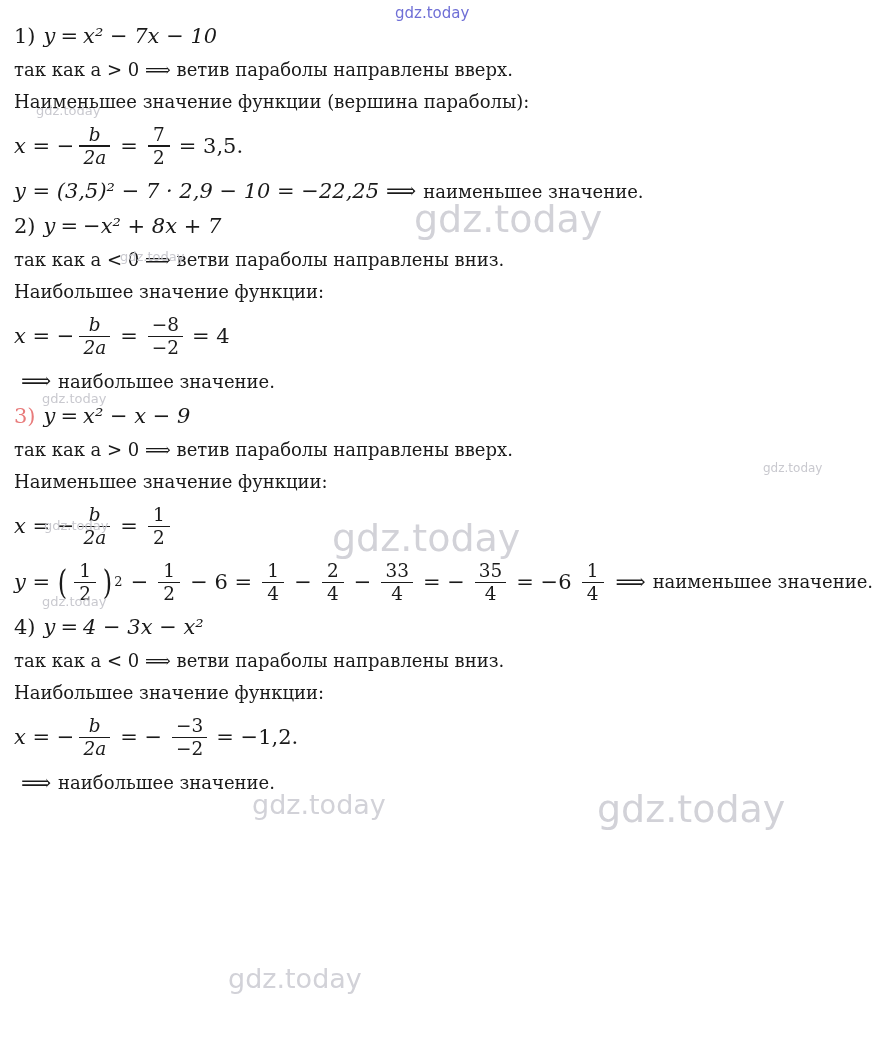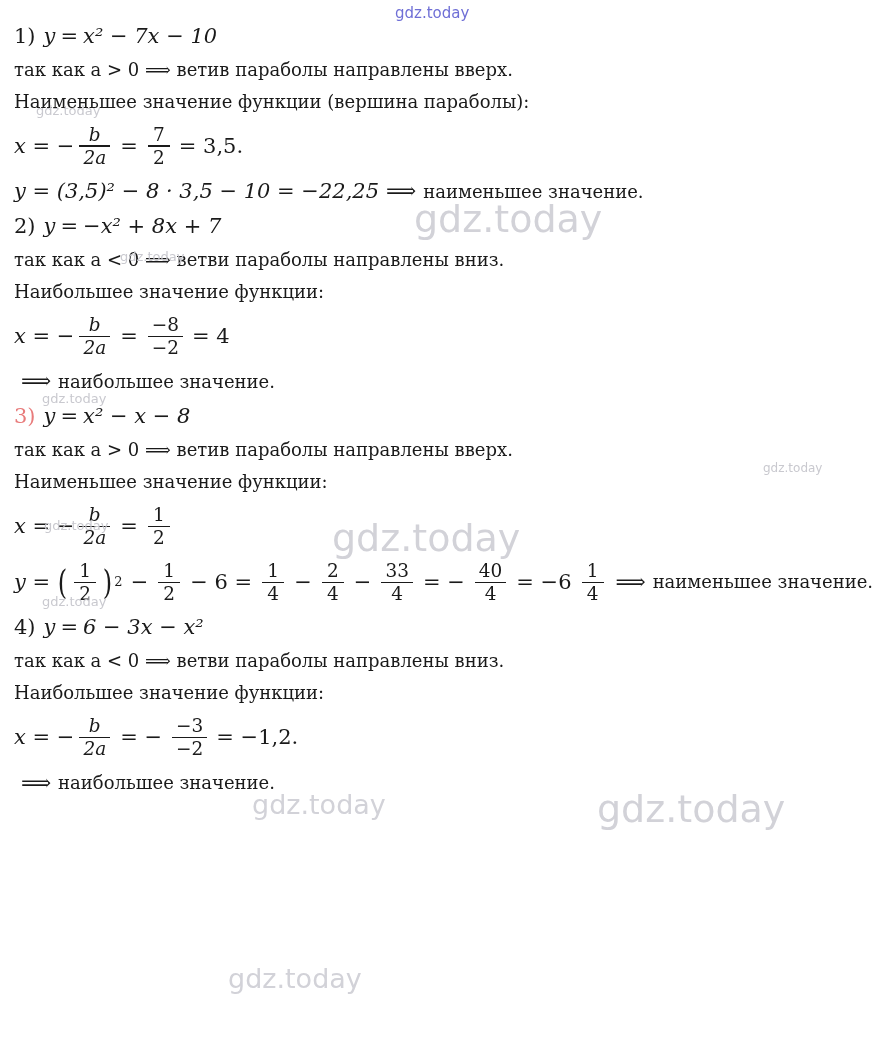--- a/index.html
+++ b/index.html
@@ -148,21 +148,21 @@
       <span class="op">=</span>
       <span class="frac">
         <span class="top">7</span>
         <span class="bar"></span>
         <span class="bot">2</span>
       </span>
       <span style="padding-left:4px;">= 3,5.</span>
     </div>
 
     <div class="line l-space">
-      <span class="it">y = (3,5)² − 8 · 3,5 − 10 = −22,25</span>
+      <span class="it">y = (3,5)² − 7 · 2,9 − 10 = −22,25</span>
       <span class="impl">⟹</span>
       <span class="txt">наименьшее значение.</span>
     </div>
 
     <div class="line l-space">
       <span>2)</span>
       <span class="it" style="padding-left:8px;">y</span>
       <span class="op">=</span>
       <span class="it">−x² + 8x + 7</span>
     </div>
@@ -193,21 +193,21 @@
 
     <div class="line l-space">
       <span class="impl">⟹</span>
       <span class="txt">наибольшее значение.</span>
     </div>
 
     <div class="line l-space">
       <span class="num-red">3)</span>
       <span class="it" style="padding-left:8px;">y</span>
       <span class="op">=</span>
-      <span class="it">x² − x − 8</span>
+      <span class="it">x² − x − 9</span>
     </div>
 
     <div class="line l-space">
       <span class="txt">так как a &gt; 0 ⟹ ветив параболы направлены вверх.</span>
     </div>
 
     <div class="line l-space">
       <span class="txt">Наименьшее значение функции:</span>
     </div>
 
@@ -255,39 +255,39 @@
         <span class="bot">4</span>
       </span>
       <span class="op">−</span>
       <span class="frac">
         <span class="top">33</span>
         <span class="bar"></span>
         <span class="bot">4</span>
       </span>
       <span class="op">= −</span>
       <span class="frac">
-        <span class="top">40</span>
+        <span class="top">35</span>
         <span class="bar"></span>
         <span class="bot">4</span>
       </span>
       <span class="op">= −6</span>
       <span class="frac">
         <span class="top">1</span>
         <span class="bar"></span>
         <span class="bot">4</span>
       </span>
       <span class="impl">⟹</span>
       <span class="txt">наименьшее значение.</span>
     </div>
 
     <div class="line l-space">
       <span>4)</span>
       <span class="it" style="padding-left:8px;">y</span>
       <span class="op">=</span>
-      <span class="it">6 − 3x − x²</span>
+      <span class="it">4 − 3x − x²</span>
     </div>
 
     <div class="line l-space">
       <span class="txt">так как a &lt; 0 ⟹ ветви параболы направлены вниз.</span>
     </div>
 
     <div class="line l-space">
       <span class="txt">Наибольшее значение функции:</span>
     </div>
 

